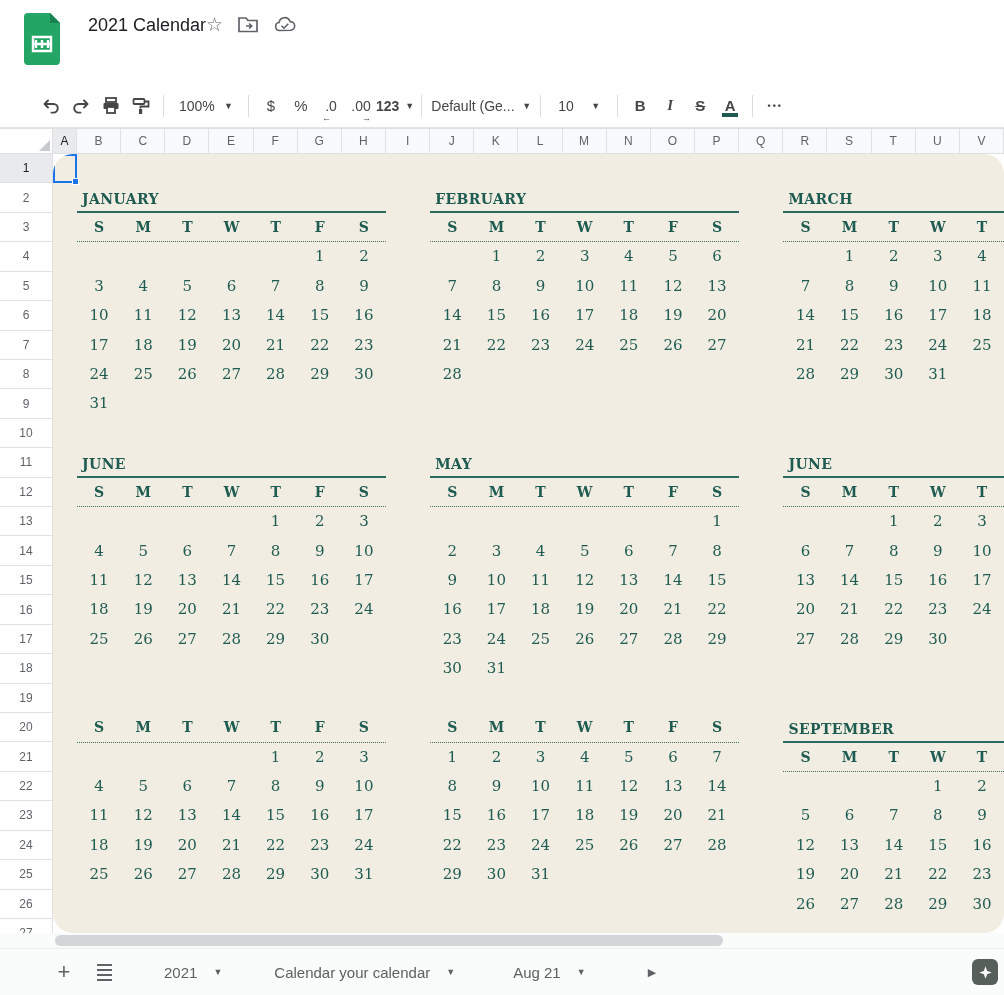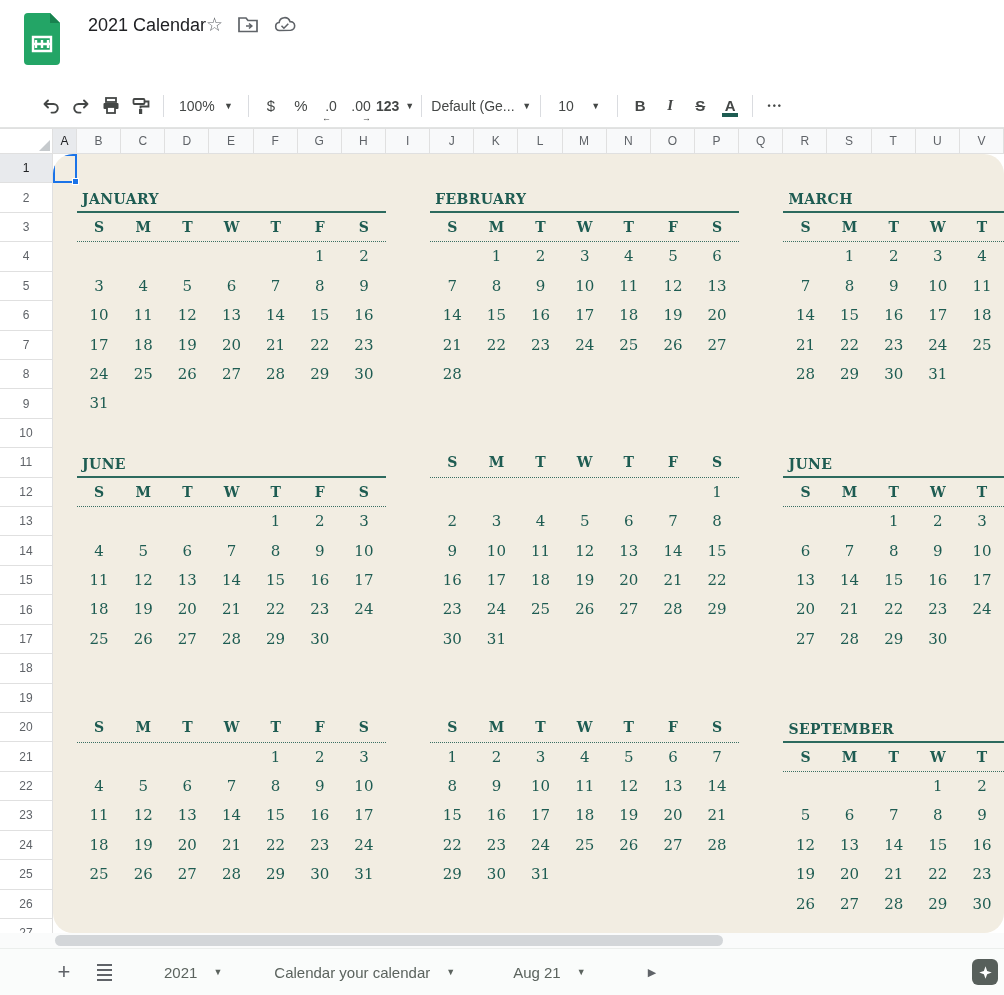--- a/index.html
+++ b/index.html
@@ -479,20 +479,21 @@
             <div class="date-cell" style="width: 44.15px; line-height: 29.43px;">25</div>
             <div class="date-cell" style="width: 44.15px; line-height: 29.43px;">26</div>
             <div class="date-cell" style="width: 44.15px; line-height: 29.43px;">27</div>
             <div class="date-cell" style="width: 44.15px; line-height: 29.43px;">28</div>
             <div class="date-cell" style="width: 44.15px; line-height: 29.43px;">29</div>
             <div class="date-cell" style="width: 44.15px; line-height: 29.43px;">30</div>
             <div class="date-cell" style="width: 44.15px; line-height: 29.43px;"></div>
           </div>
         </div>
         <div class="month" style="left: 377.2px; top: 294.3px; width: 309.05px;">
+          <div class="month-title" style="height: 29.43px;">MAY</div>
           <div class="dayhead-row" style="height: 29.43px;">
             <div class="dayhead" style="width: 44.15px; line-height: 29.43px;">S</div>
             <div class="dayhead" style="width: 44.15px; line-height: 29.43px;">M</div>
             <div class="dayhead" style="width: 44.15px; line-height: 29.43px;">T</div>
             <div class="dayhead" style="width: 44.15px; line-height: 29.43px;">W</div>
             <div class="dayhead" style="width: 44.15px; line-height: 29.43px;">T</div>
             <div class="dayhead" style="width: 44.15px; line-height: 29.43px;">F</div>
             <div class="dayhead" style="width: 44.15px; line-height: 29.43px;">S</div>
           </div>
           <div class="week-row" style="height: 29.43px;">

